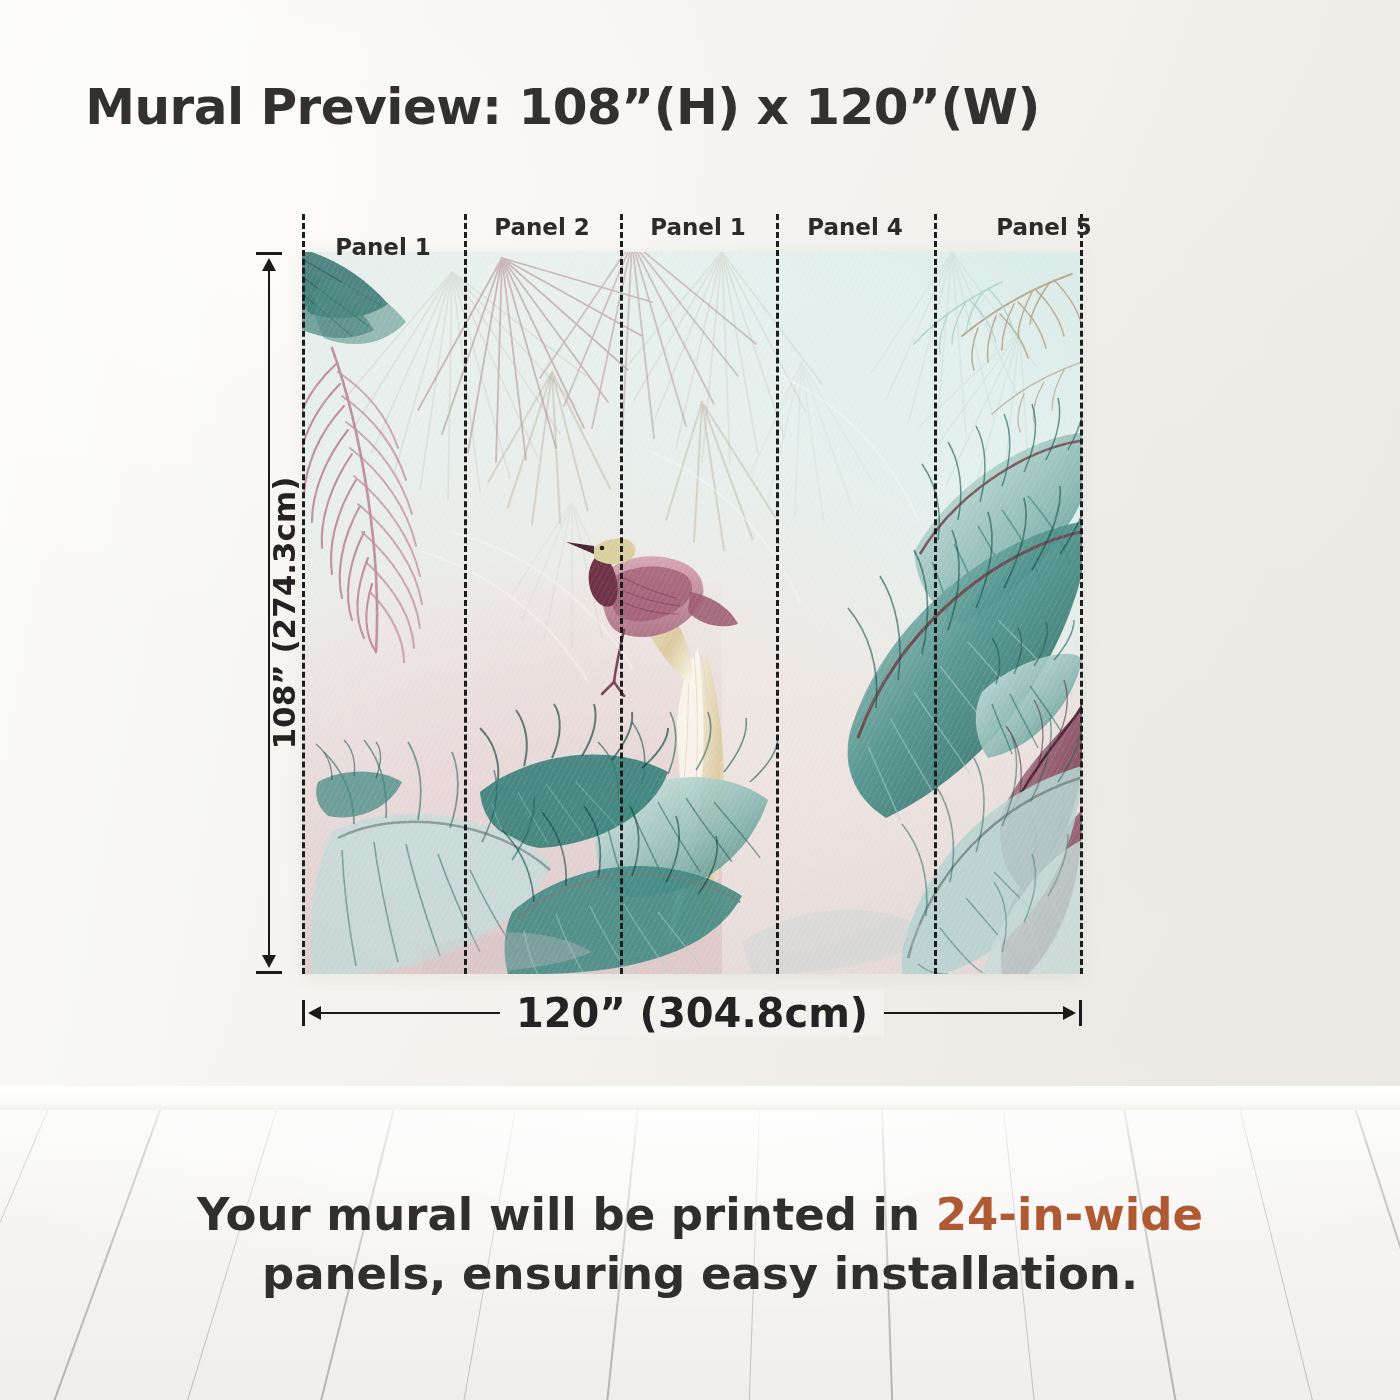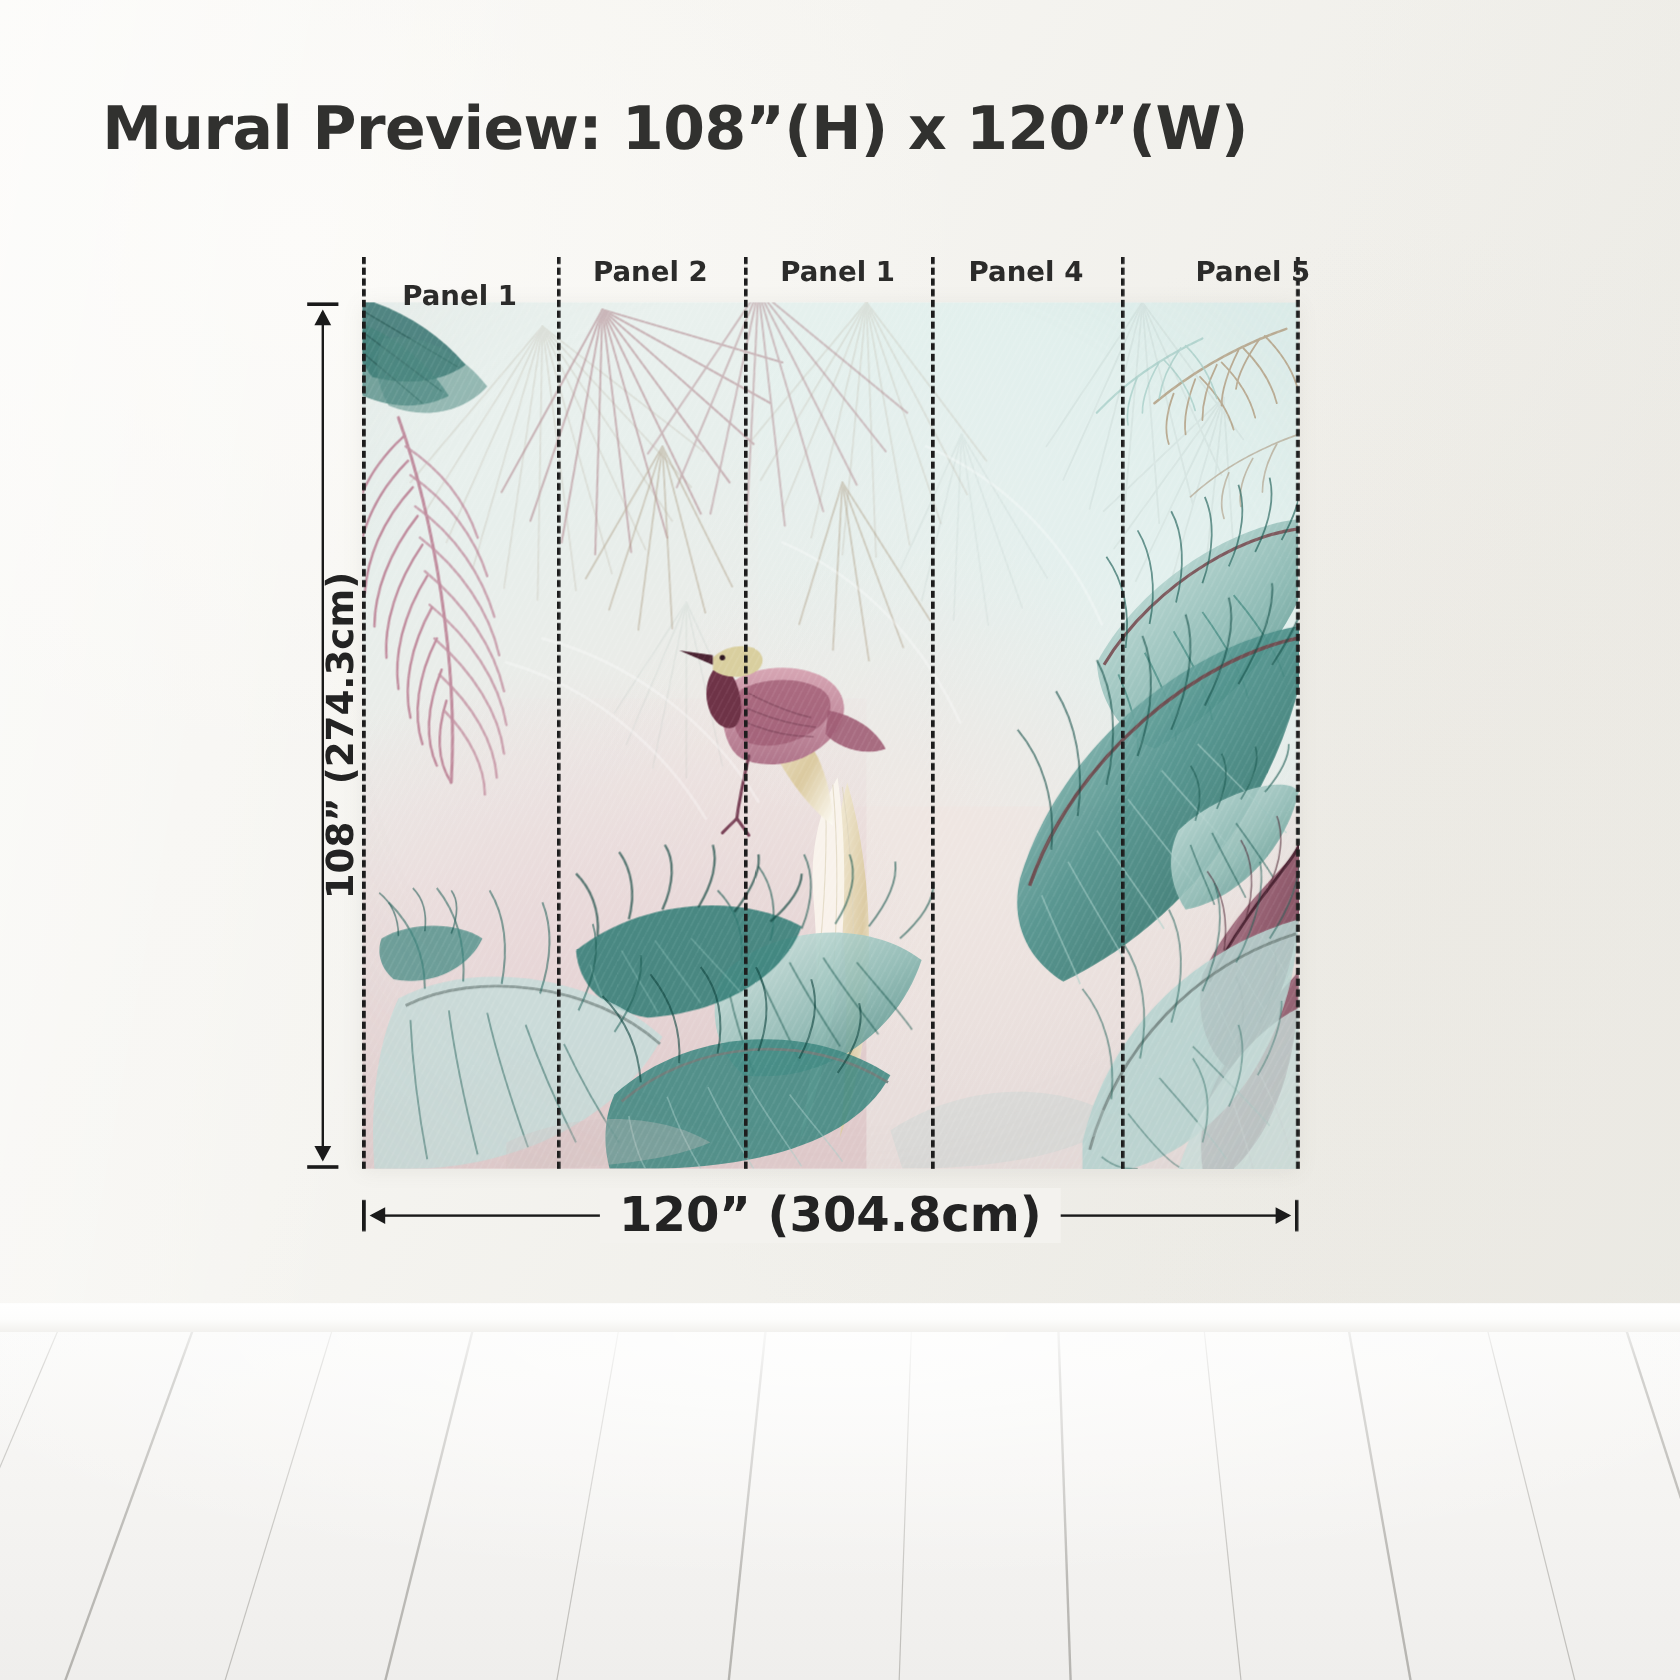--- a/index.html
+++ b/index.html
@@ -654,15 +654,19 @@
     <div class="plank" style="left:760px;  transform:rotate(2deg);"></div>
     <div class="plank w" style="left:880px;  transform:rotate(-2deg);"></div>
     <div class="plank" style="left:1000px; transform:rotate(-6deg);"></div>
     <div class="plank w" style="left:1118px; transform:rotate(-10deg);"></div>
     <div class="plank" style="left:1232px; transform:rotate(-14deg);"></div>
     <div class="plank w" style="left:1345px; transform:rotate(-18deg);"></div>
 
   </div>
 
   <div class="footer">
+    <div>
+      <span>Your mural will be printed in </span><span class="hl">24-in-wide</span>
+    </div>
+    <div>panels, ensuring easy installation.</div>
   </div>
 
 </div>
 
 </body></html>

